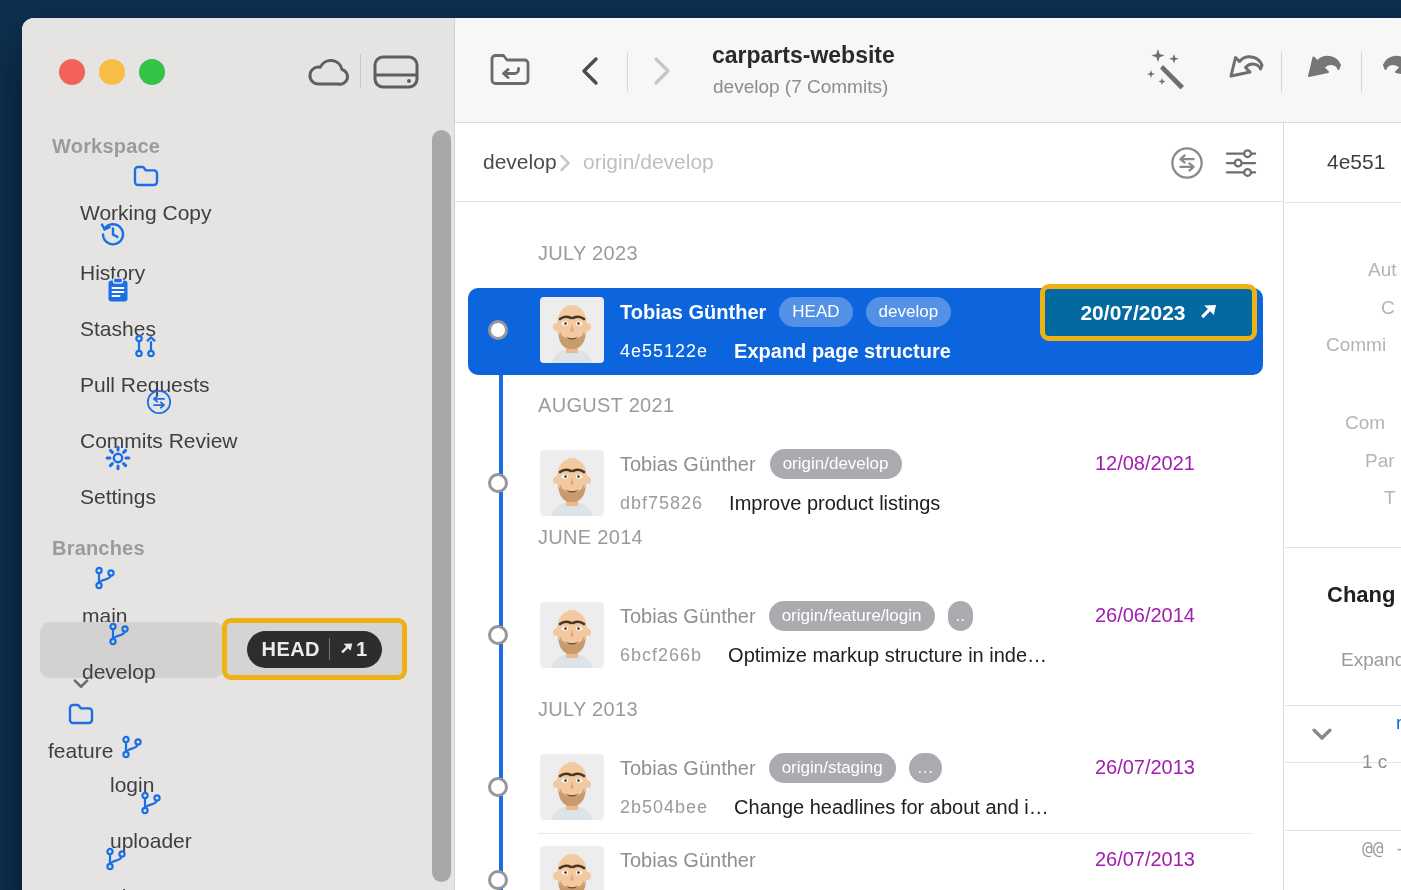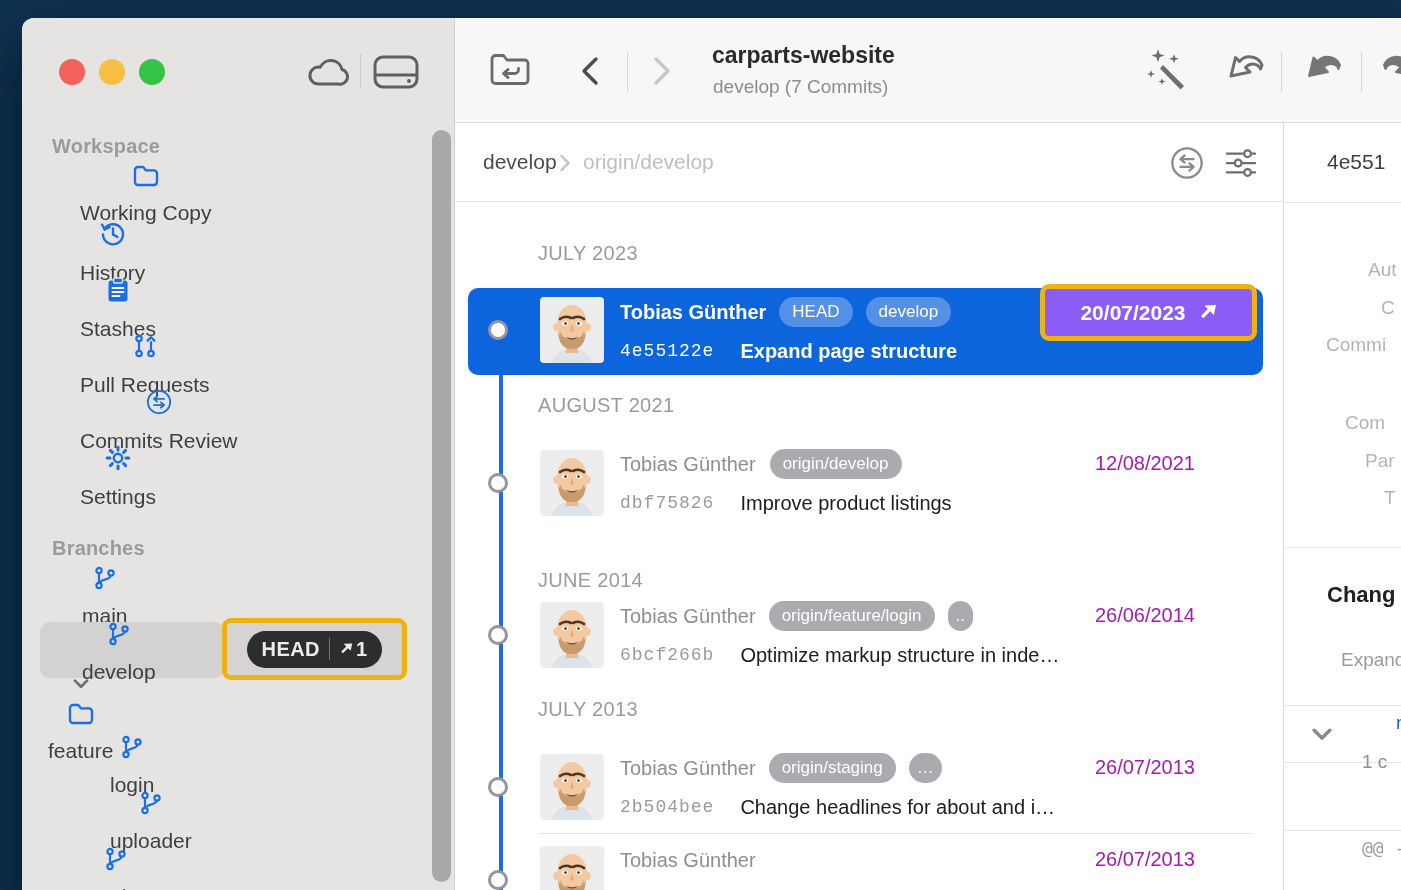--- a/index.html
+++ b/index.html
@@ -51,28 +51,28 @@
   .avatar { position:absolute; width:64px; height:66px; border-radius:4px; overflow:hidden; }
   .cline { position:absolute; display:flex; align-items:center; white-space:nowrap; }
   .cname { font-size:20px; color:#8e8e93; }
   .cname.sel { color:#fff; font-weight:600; }
   .pill { display:inline-flex; align-items:center; justify-content:center; height:30px; padding:0 13px;
           border-radius:15px; font-size:17px; font-weight:500; color:#fff; }
   .pill-blue { background:#5590e7; }
   .pill-gray { background:#ababaf; }
   .pill-mini { padding:0 8px; }
   .cdate { position:absolute; width:150px; text-align:right; font-size:20px; color:#a21caf; }
-  .sha { font-family:Liberation Mono, monospace; font-size:18px; color:#9b9b9f; letter-spacing:1px; }
+  .sha { font-family:Liberation Sans, sans-serif; font-size:18px; color:#9b9b9f; letter-spacing:1px; }
   .msg { font-size:20px; font-weight:500; color:#202022; }
   .sha.sel,.msg.sel { color:#ffffff; }
   .msg.sel { font-weight:600; }
   .row-sep { position:absolute; left:83px; width:715px; height:1px; background:#e7e7e6; }
   .datebox { position:absolute; left:585px; top:161px; width:217px; height:57px;
              display:flex; align-items:center; justify-content:center; gap:12px;
-             font-size:21px; font-weight:700; color:#fff; background:#8b5cf6; }
+             font-size:21px; font-weight:700; color:#fff; background:#0369a1; }
 
   
   .detail { position:absolute; left:1263px; top:105px; width:147px; height:800px; background:#ffffff; }
   .detail .hline { position:absolute; left:0; width:100%; height:1px; background:#e4e4e3; }
   .meta-label { position:absolute; font-size:19px; color:#b4b4b8; white-space:nowrap; }
   .det-sha { position:absolute; left:42px; top:27px; font-size:21px; font-weight:500; color:#3e3e40; white-space:nowrap; }
   .det-changes { position:absolute; left:42px; top:459px; font-size:22px; font-weight:600; color:#202022; white-space:nowrap; }
   .det-expand  { position:absolute; left:56px; top:526px; font-size:19px; color:#9b9b9f; white-space:nowrap; }
   .det-file { position:absolute; left:111px; top:589px; font-size:19px; font-weight:500; color:#1667e0; white-space:nowrap; }
   .det-count { position:absolute; left:77px; top:628px; font-size:19px; color:#8e8e93; white-space:nowrap; }
@@ -424,21 +424,21 @@
         <span class="cname">Tobias Günther</span>
         <span class="pill pill-gray">origin/develop</span>
       </div>
       <div class="cdate" style="left:590px;top:329px">12/08/2021</div>
       <div class="cline" style="left:165px;top:366px;height:28px;gap:26px">
         <span class="sha">dbf75826</span>
         <span class="msg">Improve product listings</span>
       </div>
       <div class="node" style="left:33px;top:350px"></div>
 
-      <div class="section-h" style="left:83px;top:446px">JUNE 2014</div>
+      <div class="section-h" style="left:83px;top:403px">JUNE 2014</div>
 
       <svg class="avatar" style="left:85px;top:479px">
           <use href="#avatar-sym"></use>
         </svg>
       <div class="cline" style="left:165px;top:478px;height:30px;gap:13px">
         <span class="cname">Tobias Günther</span>
         <span class="pill pill-gray">origin/feature/login</span>
         <span class="pill pill-gray pill-mini">..</span>
       </div>
       <div class="cdate" style="left:590px;top:481px">26/06/2014</div>

